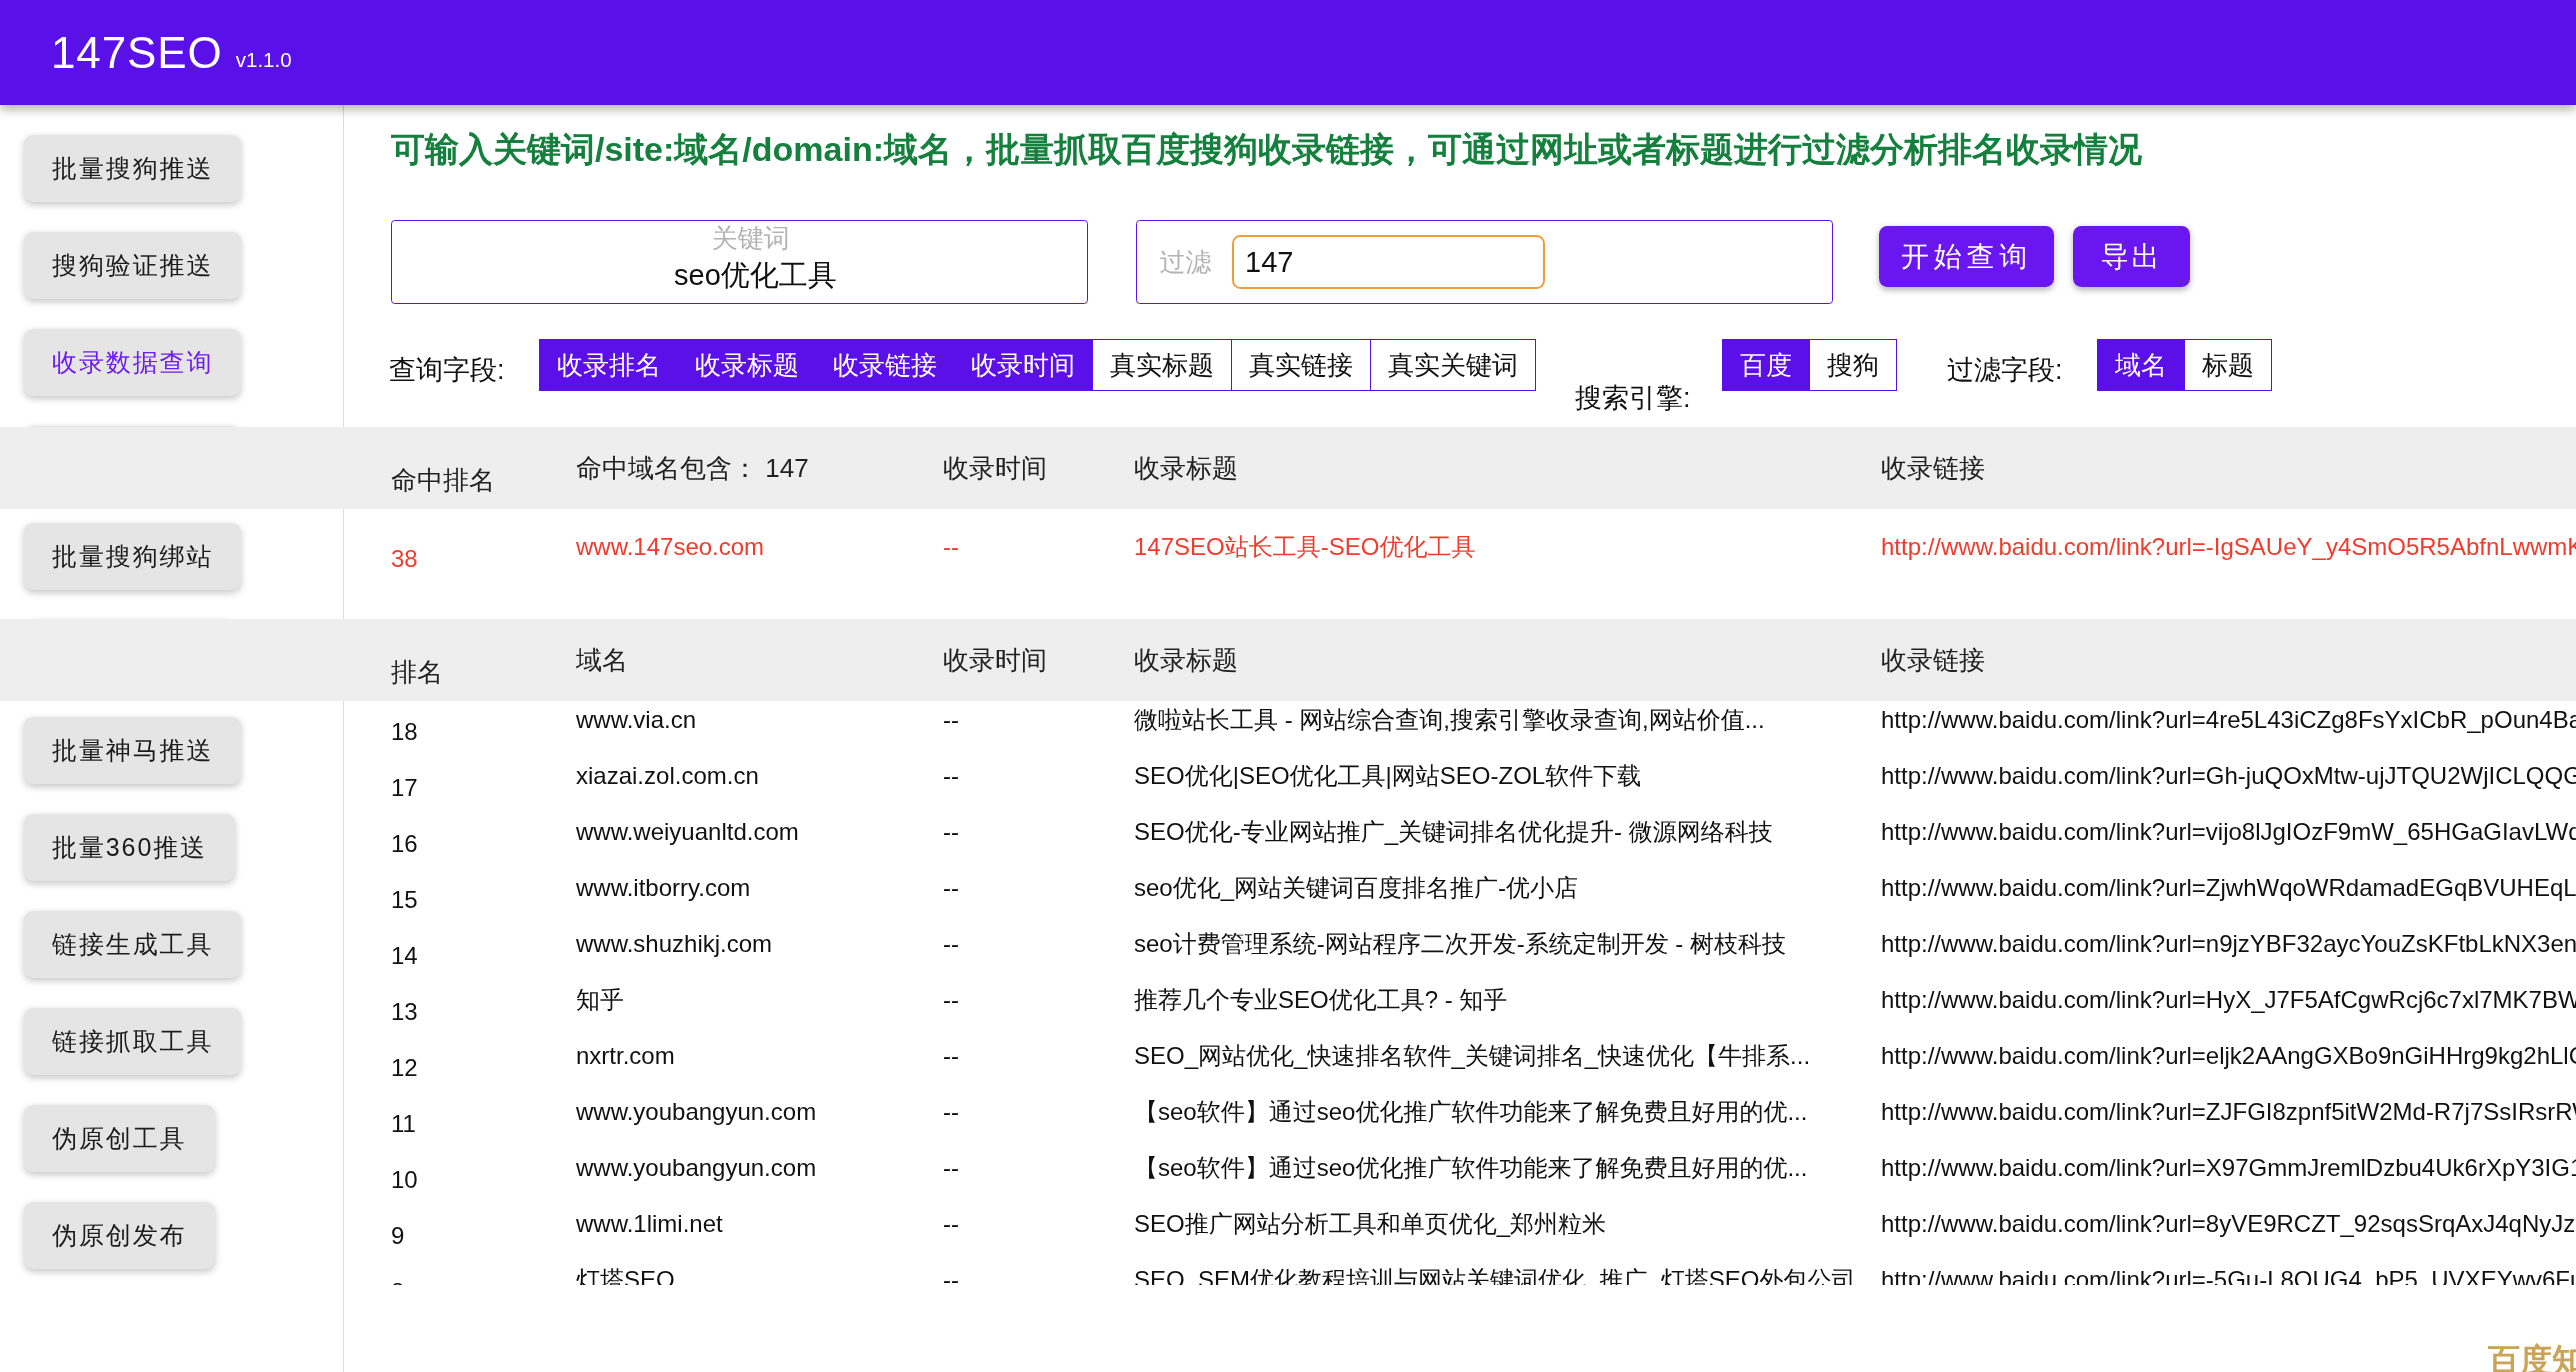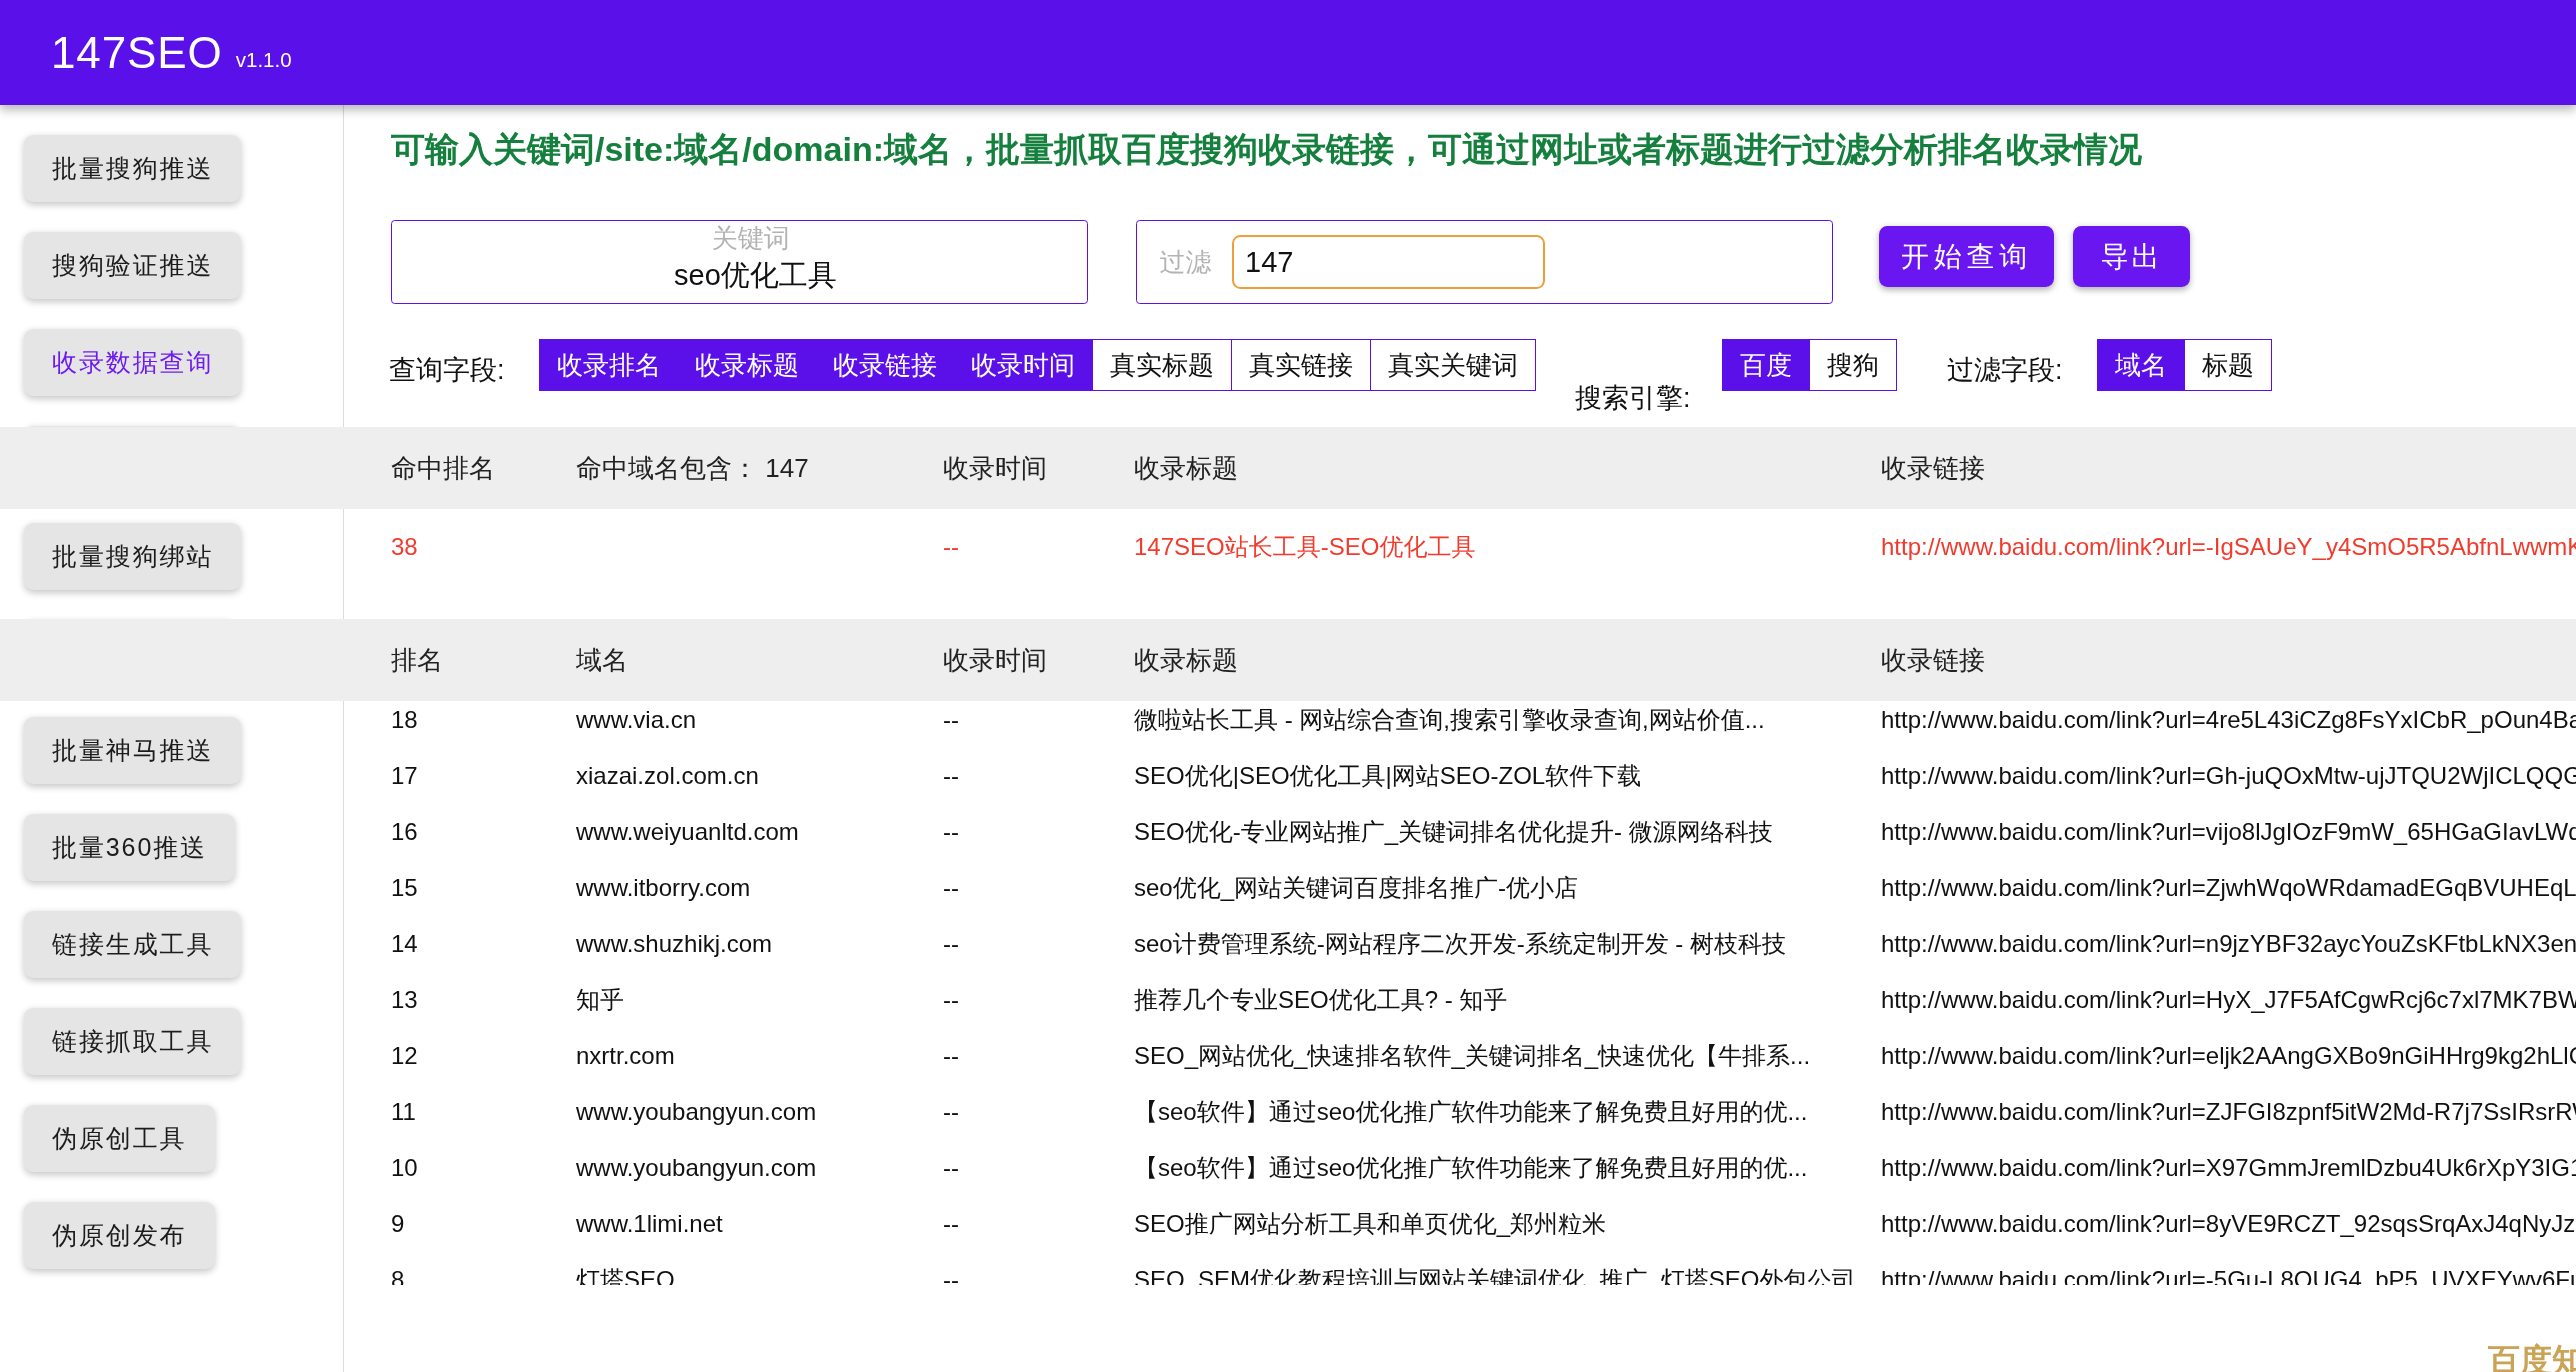--- a/index.html
+++ b/index.html
@@ -76,21 +76,21 @@
   .seg.off{background:#fff;color:#111;border-left:1.9px solid #5c10e9;}
   .seg.off:first-child{border-left:none;}
   
   .t-head{position:absolute;left:0;width:2576px;height:82px;background:#eeeeee;}
   .t-head.hit{top:427px;}
   .t-head.res{top:619px;}
   .cell{
     position:absolute;top:0;height:100%;display:flex;align-items:center;
     white-space:nowrap;overflow:hidden;font-size:26px;color:#222;
   }
-  .c1{left:391px;width:177px;}
+  .c1{left:391px;width:177px;margin-top:12px;}
   .c2{left:576px;width:361px;}
   .c3{left:943px;width:184px;}
   .c4{left:1134px;width:740px;}
   .c5{left:1881px;width:695px;}
   .hit-row{position:absolute;left:0;top:509px;width:2576px;height:75px;color:#f23b2c;}
   .hit-row .cell{font-size:24px;color:inherit;}
   .res-body{position:absolute;left:0;top:701px;width:2576px;height:584px;overflow:hidden;}
   .res-row{position:relative;width:2576px;height:56px;}
   .res-row:first-child{margin-top:-9.3px;}
   .res-row .cell{font-size:24px;color:#111;}
@@ -167,20 +167,21 @@
   <div class="t-head hit">
     <div class="cell c1">命中排名</div>
     <div class="cell c2">命中域名包含： 147</div>
     <div class="cell c3">收录时间</div>
     <div class="cell c4">收录标题</div>
     <div class="cell c5">收录链接</div>
   </div>
 
   <div class="hit-row">
     <div class="cell c1">38</div>
+    <div class="cell c2">www.147seo.com</div>
     <div class="cell c3">--</div>
     <div class="cell c4">147SEO站长工具-SEO优化工具</div>
     <div class="cell c5">http://www.baidu.com/link?url=-IgSAUeY_y4SmO5R5AbfnLwwmKu...</div>
   </div>
 
   <div class="t-head res">
     <div class="cell c1">排名</div>
     <div class="cell c2">域名</div>
     <div class="cell c3">收录时间</div>
     <div class="cell c4">收录标题</div>

